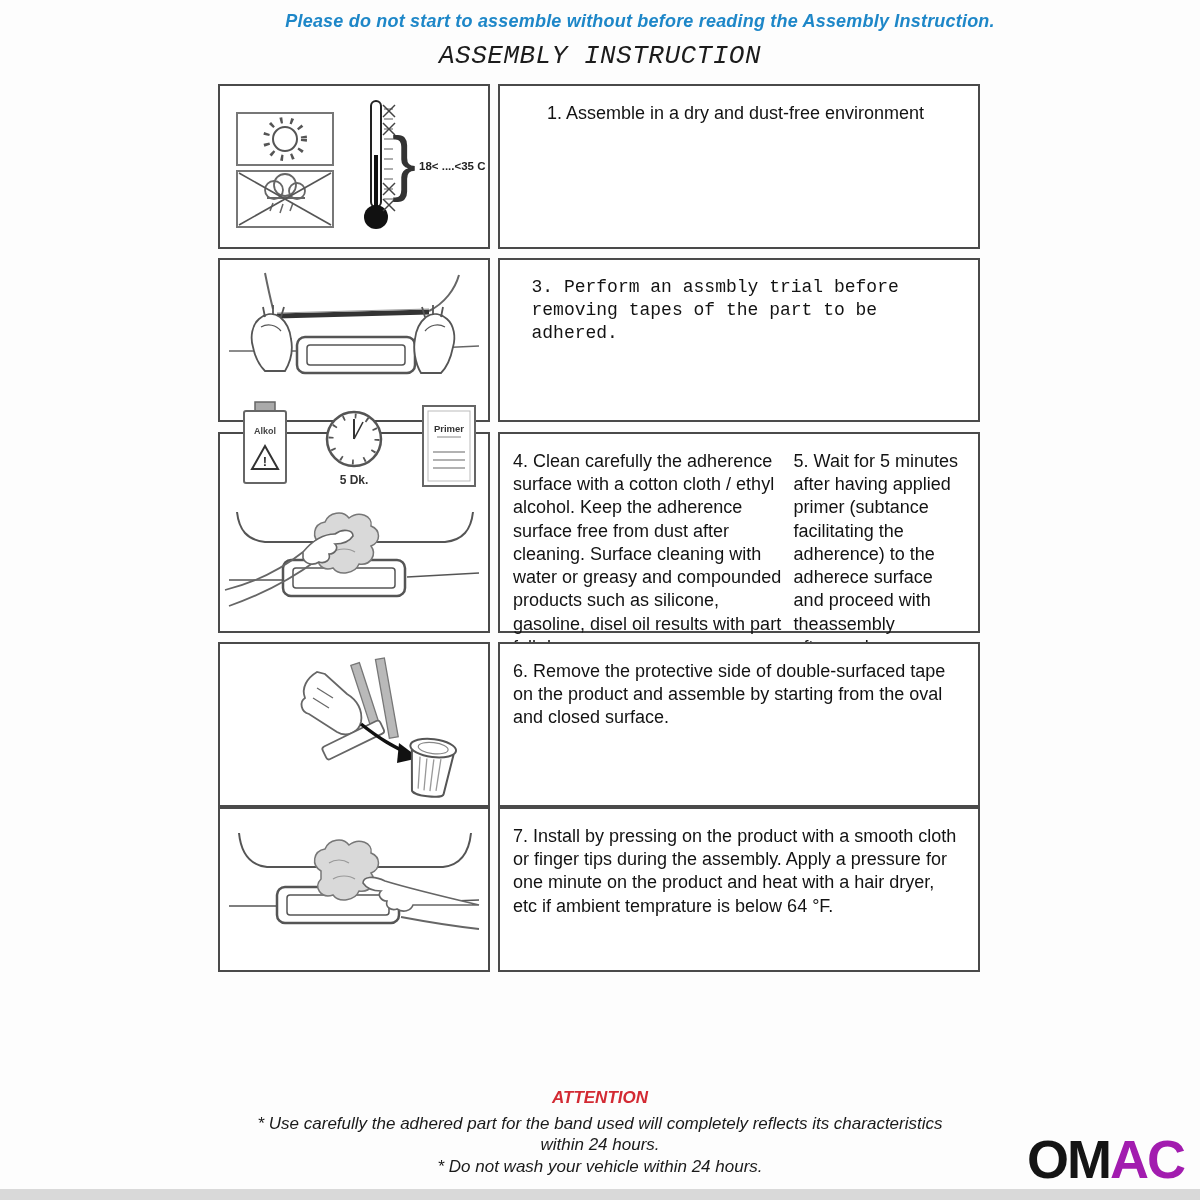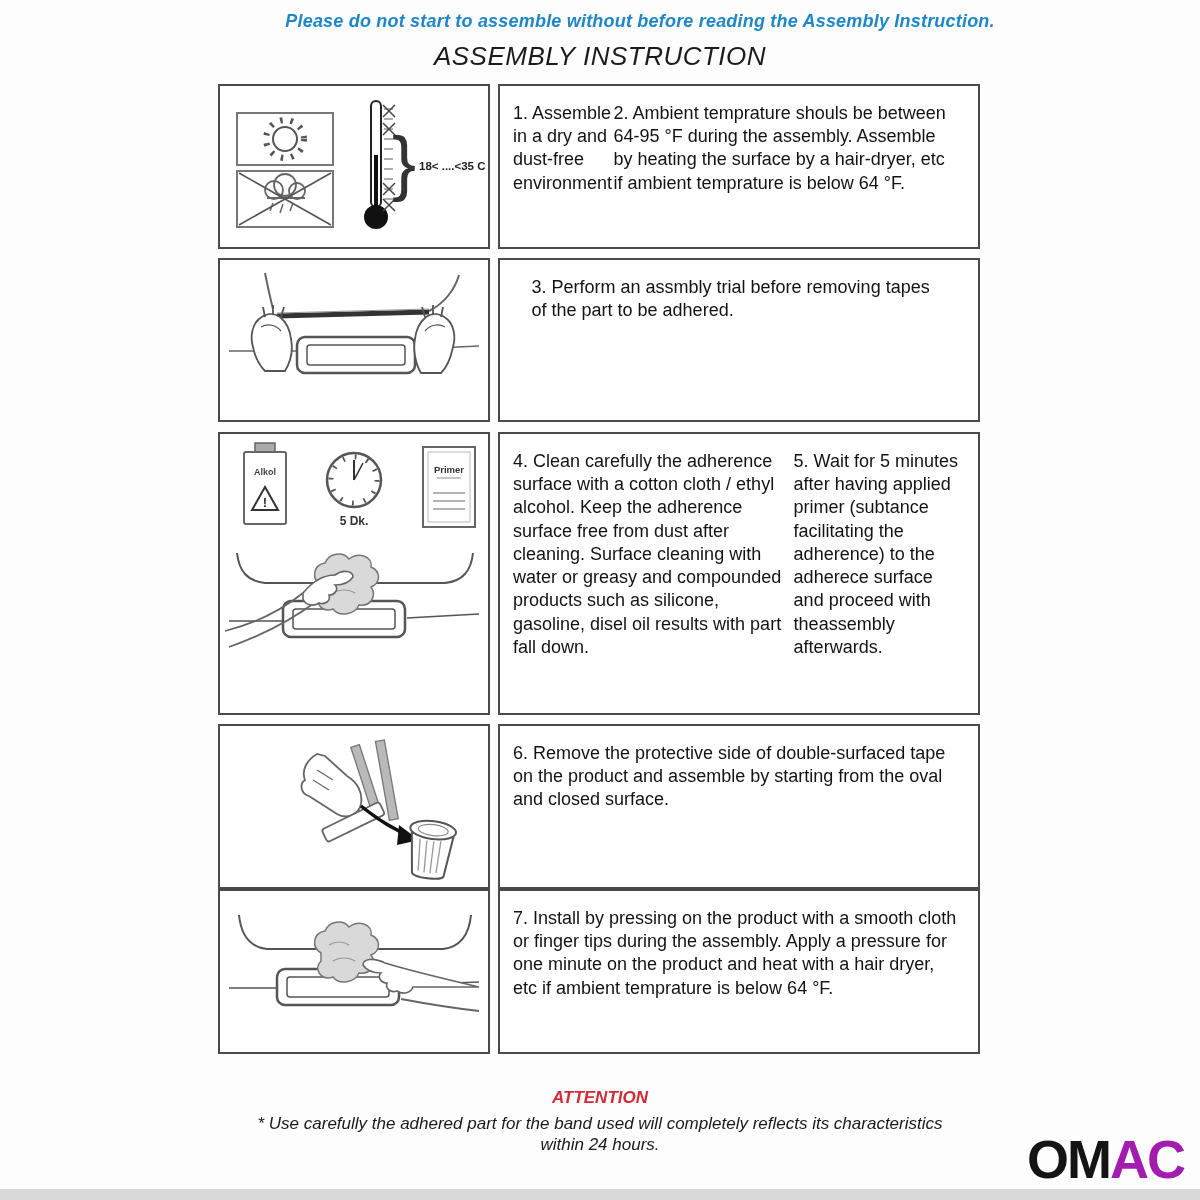--- a/index.html
+++ b/index.html
@@ -6,35 +6,35 @@
   body{
     width:1200px;height:1200px;position:relative;overflow:hidden;
     background:#fdfdfd;font-family:"Liberation Sans",sans-serif;color:#111;
   }
   .notice{
     position:absolute;top:11px;left:0;width:100%;text-align:center;
     font-size:18px;font-weight:700;font-style:italic;color:#1e87c8;letter-spacing:.2px;padding-left:40px;
   }
   .title{
     position:absolute;top:41px;left:0;width:100%;text-align:center;
-    font-size:26px;font-style:italic;font-weight:400;color:#1c1c1c;letter-spacing:.5px;
+    font-size:26px;font-style:italic;font-weight:400;color:#1c1c1c;letter-spacing:.5px;font-family:Liberation Mono, monospace;
   }
   .rows{position:absolute;left:218px;top:84px;width:762px;}
   .row{display:flex;box-sizing:border-box;margin-bottom:9px;}
   .figbox{
     width:272px;min-width:272px;border:2px solid #4a4a4a;background:#fff;
     box-sizing:border-box;margin-right:8px;display:flex;align-items:center;justify-content:center;
   }
   .textbox{
     flex:1;border:2px solid #4a4a4a;background:#fff;box-sizing:border-box;
     padding:8px 20px 8px 13px;display:flex;flex-direction:row;justify-content:center;
   }
   .step-text{font-size:18px;line-height:1.29;color:#131313;margin:8px 0;}
-  .step-text.narrow{max-width:408px;}
-  .h165{height:165px}.h164{height:164px}.h283{height:283px}
+  .step-text.narrow{max-width:408px;font-family:Liberation Mono, monospace;}
+  .h165{height:165px}.h164{height:164px}.h283{height:201px}
   .gap10{margin-bottom:10px}.gap8{margin-bottom:0}
   .attention{position:absolute;top:1088px;left:0;width:100%;text-align:center;}
   .attention-heading{color:#d32a33;font-weight:700;font-style:italic;font-size:17px;margin-bottom:5px;}
   .attention-notes{width:730px;margin:0 auto;}
   .attention-note{color:#1a1a1a;font-style:italic;font-size:17px;line-height:1.25;}
   .logo{position:absolute;right:16px;bottom:14px;font-size:54px;font-weight:700;letter-spacing:-2px;line-height:1;}
   .logo .p1{color:#141414;}
   .logo .p2{color:#a21caf;}
   .bottom-strip{position:absolute;left:0;bottom:0;width:100%;height:11px;background:#d9d9d9;}
   svg{display:block;}
@@ -94,21 +94,20 @@
             <line x1="162" y1="112" x2="174" y2="124"></line>
               <line x1="174" y1="112" x2="162" y2="124"></line>
           </g>
           <text x="171" y="100" font-size="72" fill="#333">}</text>
           <text x="198" y="83" font-size="11.5" font-weight="700" fill="#222">18&lt; ....&lt;35 C</text>
         </g>
       </svg>
     </div>
     <div class="textbox">
       <p class="step-text">1. Assemble in a dry and dust-free environment</p>
-      <p class="step-text">2. Ambient temprature shouls be between 64-95 °F during the assembly. Assemble by heating the surface by a hair-dryer, etc if ambient temprature is below 64 °F.</p>
     </div>
   </div>
 
   <div class="row h164 gap10">
     <div class="figbox">
       <svg width="266" height="158" viewBox="0 0 266 158">
         <line x1="8" y1="90" x2="76" y2="90" stroke="#666" stroke-width="1.5"></line>
         <line x1="194" y1="88" x2="258" y2="85" stroke="#666" stroke-width="1.5"></line>
         <g>
           <rect x="76" y="76" width="118" height="36" rx="8" fill="#fff" stroke="#555" stroke-width="2.5"></rect>
@@ -258,20 +257,21 @@
       <p class="step-text">7. Install by pressing on the product with a smooth cloth or finger tips during the assembly. Apply a pressure for one minute on the product and heat with a hair dryer, etc if ambient temprature is below 64 °F.</p>
     </div>
   </div>
 
 </div>
 
 <div class="attention">
   <div class="attention-heading">ATTENTION</div>
   <div class="attention-notes">
     <div class="attention-note">* Use carefully the adhered part for the band used will completely reflects its characteristics within 24 hours.</div>
+    <div class="attention-note">* Do not wash your vehicle within 24 hours.</div>
   </div>
 </div>
 
 <div class="logo">
   <span class="p1">OM</span><span class="p2">AC</span>
 </div>
 
 <div class="bottom-strip"></div>
 
 </body></html>

